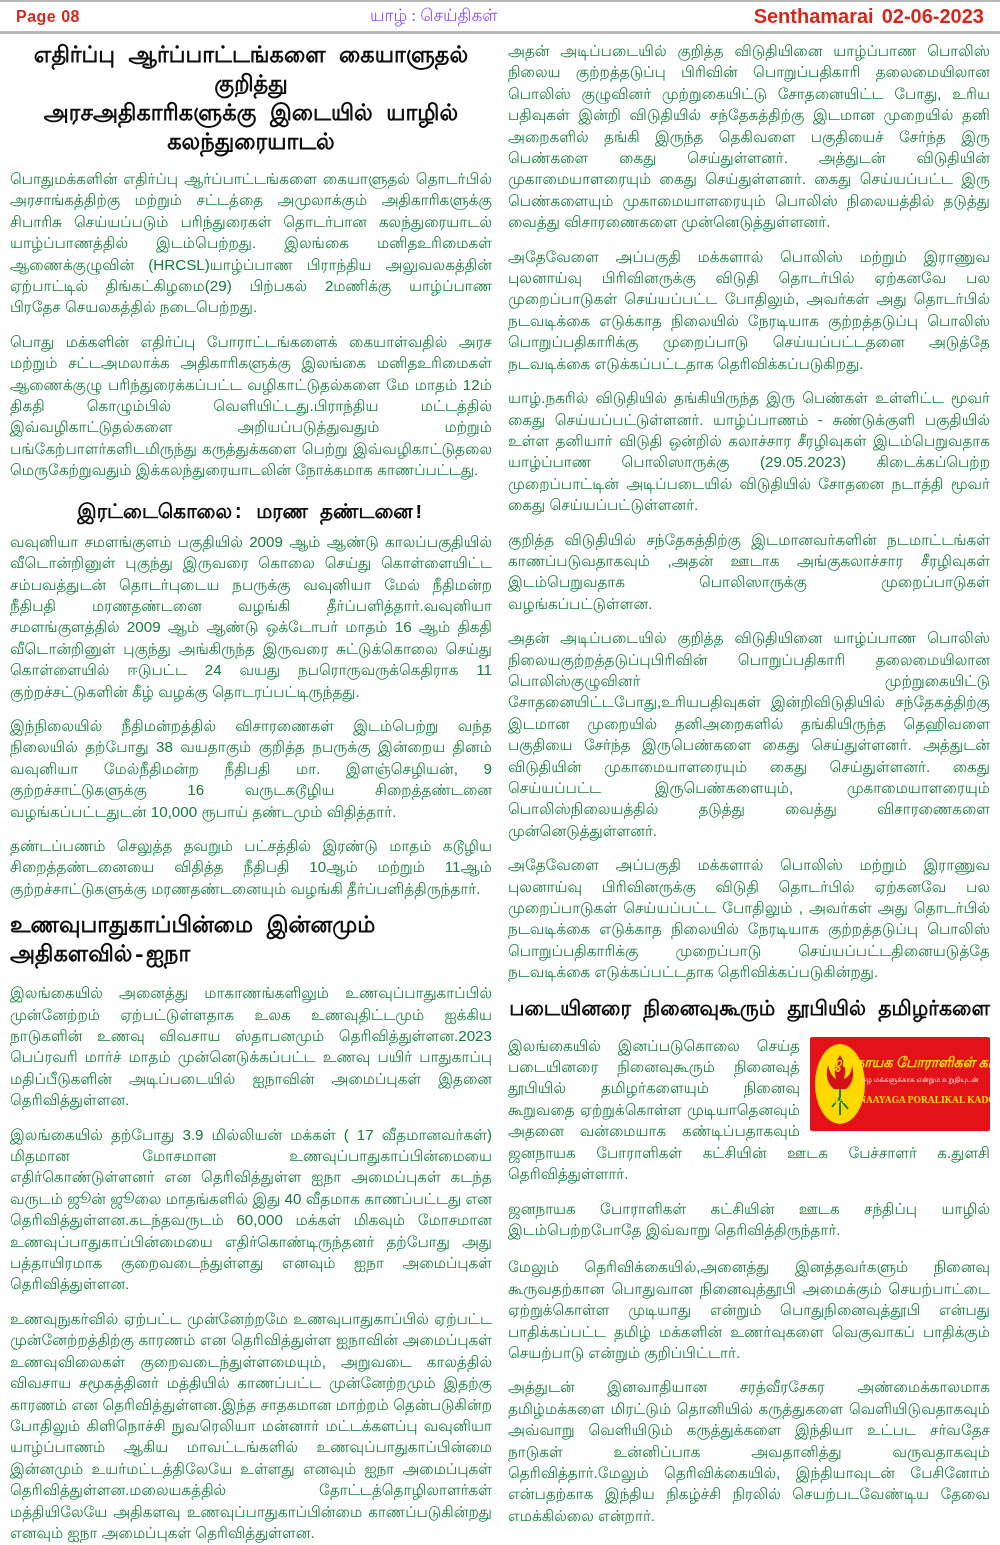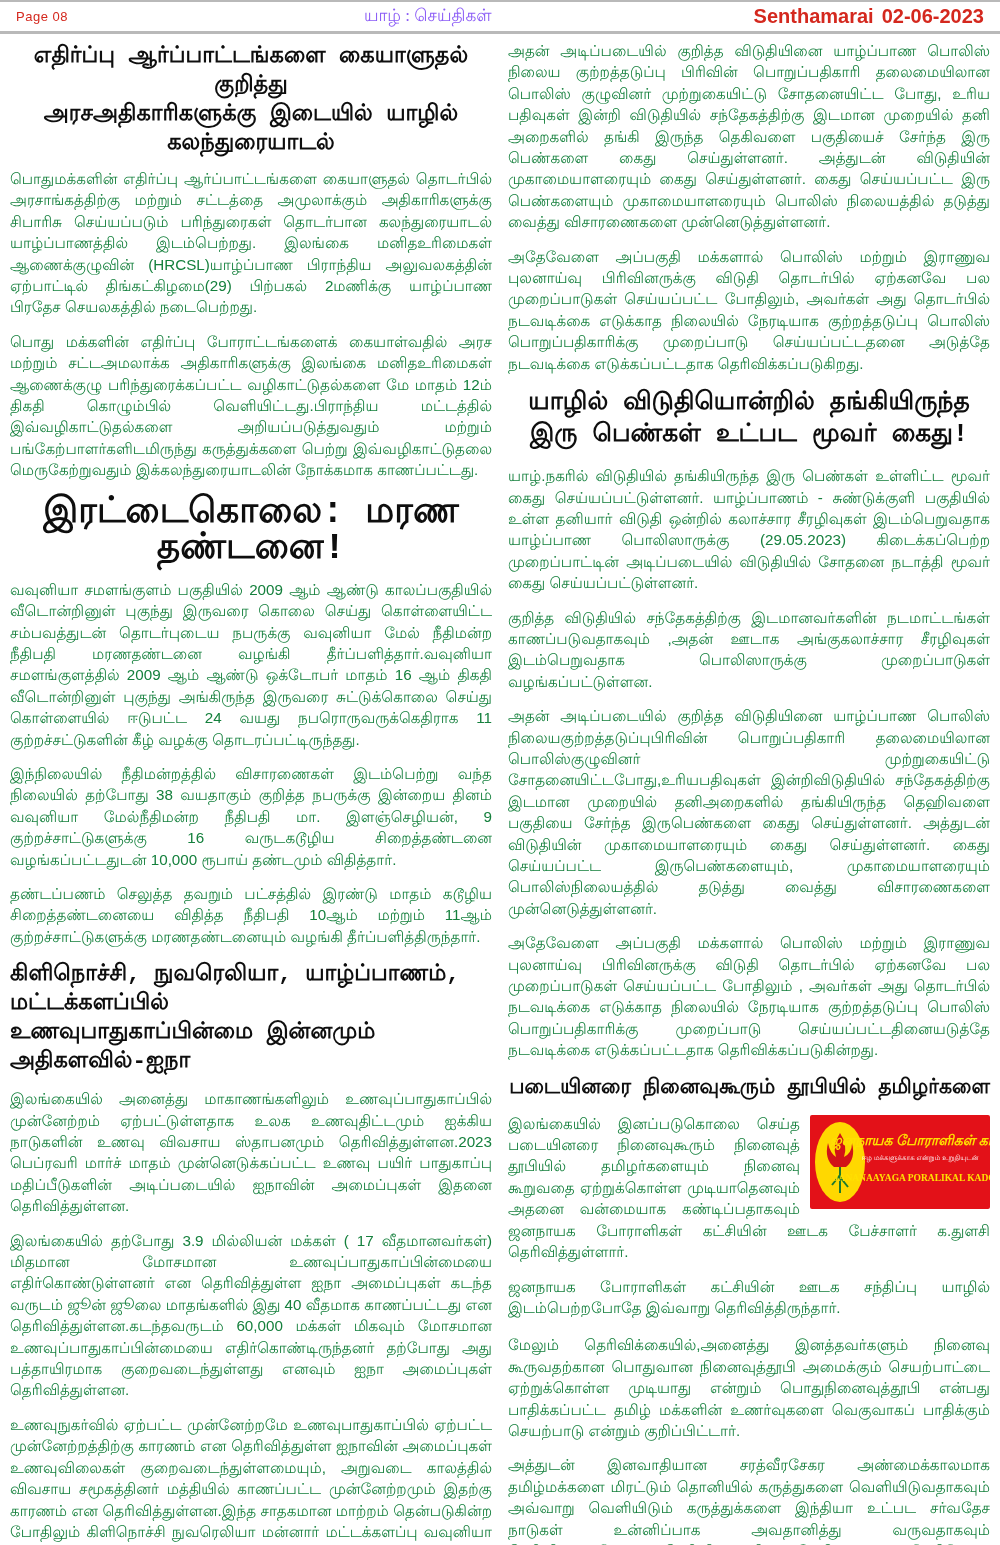--- a/index.html
+++ b/index.html
@@ -8,38 +8,38 @@
     font-family:"Liberation Sans","DejaVu Sans",sans-serif;
     color:#1c1c1c;
   }
   .masthead{
     height:34px;
     border-top:2px solid #b9b9b9;
     border-bottom:3px solid #b9b9b9;
     display:flex;align-items:center;justify-content:space-between;
     padding:0 16px;box-sizing:border-box;
   }
-  .masthead .pageno{font-weight:normal;font-size:13px;color:#d4281e;letter-spacing:.5px;}
+  .masthead .pageno{font-weight:bold;font-size:16px;color:#d4281e;letter-spacing:.5px;}
   .masthead .center-title{font-size:17px;color:#8b5cf6;font-family:"Liberation Serif","DejaVu Serif",serif;margin-left:34px;}
   .masthead .brand{font-weight:bold;font-size:20px;color:#d4281e;display:flex;gap:8px;}
   .sheet{padding:6px 10px 0;box-sizing:border-box;}
   .cols{display:flex;gap:16px;}
   .col{width:484px;box-sizing:border-box;}
   p.body{
     font-size:15.2px;line-height:21.4px;text-align:justify;
     margin:0 0 13px;color:#15803d;
   }
   .hl{
     font-family:"Liberation Serif","DejaVu Serif",serif;
     font-weight:bold;color:#0e0e0e;margin:4px 0 10px;
   }
   .hl span{display:block;font-family:Liberation Mono, monospace;}
   .hl.center{text-align:center;}
   .hl.h-a1{font-size:22.5px;line-height:29px;margin-top:2px;}
-  .hl.h-a2{font-size:36px;line-height:36px;margin:14px 0 12px;}
+  .hl.h-a2{font-size:20px;line-height:36px;margin:14px 0 0;}
   .hl.h-a3{font-size:22.5px;line-height:29px;margin:10px 0 12px;}
   .hl.h-a5{font-size:25px;line-height:32px;margin:10px 0 14px;}
   .hl.h-a6{font-size:20.5px;line-height:27px;margin:10px 0 12px;text-align:right;}
   .logo-float{
     float:right;width:180px;height:94px;margin:2px 0 8px 10px;
   }
   .clear{clear:both;}
 </style>
 </head>
 <body>
@@ -66,38 +66,33 @@
       <p class="body">பொது மக்களின் எதிர்ப்பு போராட்டங்களைக் கையாள்வதில் அரச மற்றும் சட்டஅமலாக்க அதிகாரிகளுக்கு இலங்கை மனிதஉரிமைகள் ஆணைக்குழு பரிந்துரைக்கப்பட்ட வழிகாட்டுதல்களை மே மாதம் 12ம் திகதி கொழும்பில் வெளியிட்டது.பிராந்திய மட்டத்தில் இவ்வழிகாட்டுதல்களை அறியப்படுத்துவதும் மற்றும் பங்கேற்பாளர்களிடமிருந்து கருத்துக்களை பெற்று இவ்வழிகாட்டுதலை மெருகேற்றுவதும் இக்கலந்துரையாடலின் நோக்கமாக காணப்பட்டது.</p>
 
       <h1 class="hl h-a2 center">
         <span>இரட்டைகொலை:  மரண தண்டனை!</span>
       </h1>
       <p class="body">வவுனியா சமளங்குளம் பகுதியில் 2009 ஆம் ஆண்டு காலப்பகுதியில் வீடொன்றினுள் புகுந்து இருவரை கொலை செய்து கொள்ளையிட்ட சம்பவத்துடன் தொடர்புடைய நபருக்கு வவுனியா மேல் நீதிமன்ற நீதிபதி மரணதண்டனை வழங்கி தீர்ப்பளித்தார்.வவுனியா சமளங்குளத்தில் 2009 ஆம் ஆண்டு ஒக்டோபர் மாதம் 16 ஆம் திகதி வீடொன்றினுள் புகுந்து அங்கிருந்த இருவரை சுட்டுக்கொலை செய்து கொள்ளையில் ஈடுபட்ட 24 வயது நபரொருவருக்கெதிராக 11 குற்றச்சட்டுகளின் கீழ் வழக்கு தொடரப்பட்டிருந்தது.</p>
       <p class="body">இந்நிலையில் நீதிமன்றத்தில் விசாரணைகள் இடம்பெற்று வந்த நிலையில் தற்போது 38 வயதாகும் குறித்த நபருக்கு இன்றைய தினம் வவுனியா மேல்நீதிமன்ற நீதிபதி மா. இளஞ்செழியன், 9 குற்றச்சாட்டுகளுக்கு 16 வருடகடூழிய சிறைத்தண்டனை வழங்கப்பட்டதுடன் 10,000 ரூபாய் தண்டமும் விதித்தார்.</p>
       <p class="body">தண்டப்பணம் செலுத்த தவறும் பட்சத்தில் இரண்டு மாதம் கடூழிய சிறைத்தண்டனையை விதித்த நீதிபதி 10ஆம் மற்றும் 11ஆம் குற்றச்சாட்டுகளுக்கு மரணதண்டனையும் வழங்கி தீர்ப்பளித்திருந்தார்.</p>
 
       <h1 class="hl h-a3">
-        <span>கிளிநொச்சி, நுவரெலியா, யாழ்ப்பாணம், மட்டக்களப்பில்</span>
         <span>உணவுபாதுகாப்பின்மை இன்னமும் அதிகளவில்-ஐநா</span>
       </h1>
       <p class="body">இலங்கையில் அனைத்து மாகாணங்களிலும் உணவுப்பாதுகாப்பில் முன்னேற்றம் ஏற்பட்டுள்ளதாக உலக உணவுதிட்டமும் ஐக்கிய நாடுகளின் உணவு விவசாய ஸ்தாபனமும் தெரிவித்துள்ளன.2023 பெப்ரவரி மார்ச் மாதம் முன்னெடுக்கப்பட்ட உணவு பயிர் பாதுகாப்பு மதிப்பீடுகளின் அடிப்படையில் ஐநாவின் அமைப்புகள் இதனை தெரிவித்துள்ளன.</p>
       <p class="body">இலங்கையில் தற்போது 3.9 மில்லியன் மக்கள் ( 17 வீதமானவர்கள்) மிதமான மோசமான உணவுப்பாதுகாப்பின்மையை எதிர்கொண்டுள்ளனர் என தெரிவித்துள்ள ஐநா அமைப்புகள் கடந்த வருடம் ஜூன் ஜூலை மாதங்களில் இது 40 வீதமாக காணப்பட்டது என தெரிவித்துள்ளன.கடந்தவருடம் 60,000 மக்கள் மிகவும் மோசமான உணவுப்பாதுகாப்பின்மையை எதிர்கொண்டிருந்தனர் தற்போது அது பத்தாயிரமாக குறைவடைந்துள்ளது எனவும் ஐநா அமைப்புகள் தெரிவித்துள்ளன.</p>
       <p class="body">உணவுநுகர்வில் ஏற்பட்ட முன்னேற்றமே உணவுபாதுகாப்பில் ஏற்பட்ட முன்னேற்றத்திற்கு காரணம் என தெரிவித்துள்ள ஐநாவின் அமைப்புகள் உணவுவிலைகள் குறைவடைந்துள்ளமையும், அறுவடை காலத்தில் விவசாய சமூகத்தினர் மத்தியில் காணப்பட்ட முன்னேற்றமும் இதற்கு காரணம் என தெரிவித்துள்ளன.இந்த சாதகமான மாற்றம் தென்படுகின்ற போதிலும் கிளிநொச்சி நுவரெலியா மன்னார் மட்டக்களப்பு வவுனியா யாழ்ப்பாணம் ஆகிய மாவட்டங்களில் உணவுப்பாதுகாப்பின்மை இன்னமும் உயர்மட்டத்திலேயே உள்ளது எனவும் ஐநா அமைப்புகள் தெரிவித்துள்ளன.மலையகத்தில் தோட்டத்தொழிலாளர்கள் மத்தியிலேயே அதிகளவு உணவுப்பாதுகாப்பின்மை காணப்படுகின்றது எனவும் ஐநா அமைப்புகள் தெரிவித்துள்ளன.</p>
 
     </div>
 
     <div class="col">
 
       <p class="body">அதன் அடிப்படையில் குறித்த விடுதியினை யாழ்ப்பாண பொலிஸ் நிலைய குற்றத்தடுப்பு பிரிவின் பொறுப்பதிகாரி தலைமையிலான பொலிஸ் குழுவினர் முற்றுகையிட்டு சோதனையிட்ட போது, உரிய பதிவுகள் இன்றி விடுதியில் சந்தேகத்திற்கு இடமான முறையில் தனி அறைகளில் தங்கி இருந்த தெகிவளை பகுதியைச் சேர்ந்த இரு பெண்களை கைது செய்துள்ளனர். அத்துடன் விடுதியின் முகாமையாளரையும் கைது செய்துள்ளனர். கைது செய்யப்பட்ட இரு பெண்களையும் முகாமையாளரையும் பொலிஸ் நிலையத்தில் தடுத்து வைத்து விசாரணைகளை முன்னெடுத்துள்ளனர்.</p>
       <p class="body">அதேவேளை அப்பகுதி மக்களால் பொலிஸ் மற்றும் இராணுவ புலனாய்வு பிரிவினருக்கு விடுதி தொடர்பில் ஏற்கனவே பல முறைப்பாடுகள் செய்யப்பட்ட போதிலும், அவர்கள் அது தொடர்பில் நடவடிக்கை எடுக்காத நிலையில் நேரடியாக குற்றத்தடுப்பு பொலிஸ் பொறுப்பதிகாரிக்கு முறைப்பாடு செய்யப்பட்டதனை அடுத்தே நடவடிக்கை எடுக்கப்பட்டதாக தெரிவிக்கப்படுகிறது.</p>
 
-      <h1 class="hl h-a5 center">
-        <span>யாழில் விடுதியொன்றில் தங்கியிருந்த</span>
-        <span>இரு பெண்கள் உட்பட மூவர் கைது!</span>
-      </h1>
       <p class="body">யாழ்.நகரில் விடுதியில் தங்கியிருந்த இரு பெண்கள் உள்ளிட்ட மூவர் கைது செய்யப்பட்டுள்ளனர். யாழ்ப்பாணம் - சுண்டுக்குளி பகுதியில் உள்ள தனியார் விடுதி ஒன்றில் கலாச்சார சீரழிவுகள் இடம்பெறுவதாக யாழ்ப்பாண பொலிஸாருக்கு (29.05.2023) கிடைக்கப்பெற்ற முறைப்பாட்டின் அடிப்படையில் விடுதியில் சோதனை நடாத்தி மூவர் கைது செய்யப்பட்டுள்ளனர்.</p>
       <p class="body">குறித்த விடுதியில் சந்தேகத்திற்கு இடமானவர்களின் நடமாட்டங்கள் காணப்படுவதாகவும் ,அதன் ஊடாக அங்குகலாச்சார சீரழிவுகள் இடம்பெறுவதாக பொலிஸாருக்கு முறைப்பாடுகள் வழங்கப்பட்டுள்ளன.</p>
       <p class="body">அதன் அடிப்படையில் குறித்த விடுதியினை யாழ்ப்பாண பொலிஸ் நிலையகுற்றத்தடுப்புபிரிவின் பொறுப்பதிகாரி தலைமையிலான பொலிஸ்குழுவினர் முற்றுகையிட்டு சோதனையிட்டபோது,உரியபதிவுகள் இன்றிவிடுதியில் சந்தேகத்திற்கு இடமான முறையில் தனிஅறைகளில் தங்கியிருந்த தெஹிவளை பகுதியை சேர்ந்த இருபெண்களை கைது செய்துள்ளனர். அத்துடன் விடுதியின் முகாமையாளரையும் கைது செய்துள்ளனர். கைது செய்யப்பட்ட இருபெண்களையும், முகாமையாளரையும் பொலிஸ்நிலையத்தில் தடுத்து வைத்து விசாரணைகளை முன்னெடுத்துள்ளனர்.</p>
       <p class="body">அதேவேளை அப்பகுதி மக்களால் பொலிஸ் மற்றும் இராணுவ புலனாய்வு பிரிவினருக்கு விடுதி தொடர்பில் ஏற்கனவே பல முறைப்பாடுகள் செய்யப்பட்ட போதிலும் , அவர்கள் அது தொடர்பில் நடவடிக்கை எடுக்காத நிலையில் நேரடியாக குற்றத்தடுப்பு பொலிஸ் பொறுப்பதிகாரிக்கு முறைப்பாடு செய்யப்பட்டதினையடுத்தே நடவடிக்கை எடுக்கப்பட்டதாக தெரிவிக்கப்படுகின்றது.</p>
 
       <h1 class="hl h-a6 center">
         <span>படையினரை நினைவுகூரும் தூபியில் தமிழர்களை</span>
       </h1>
 
       <div>

